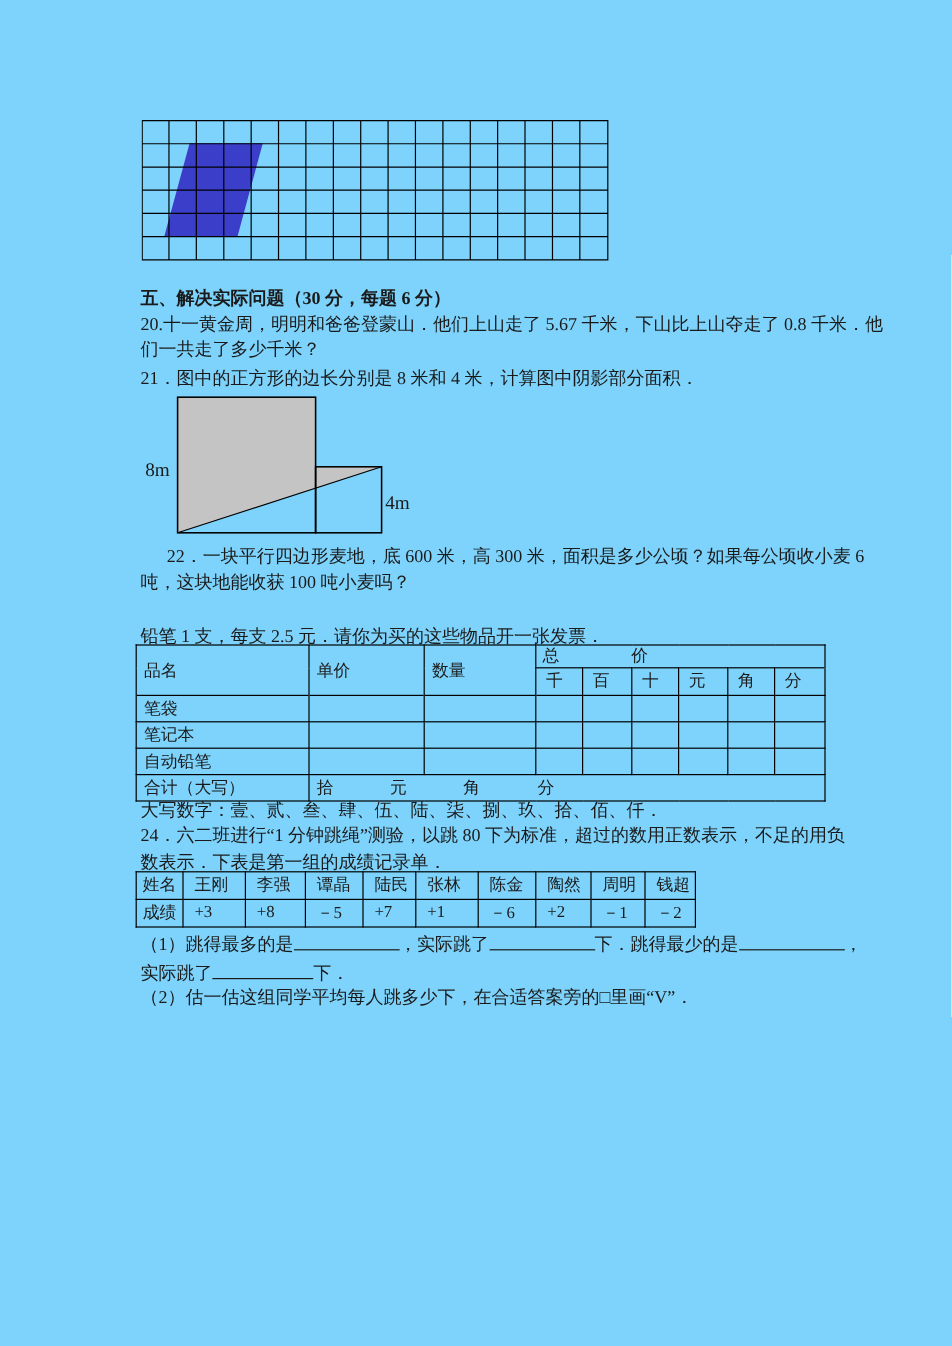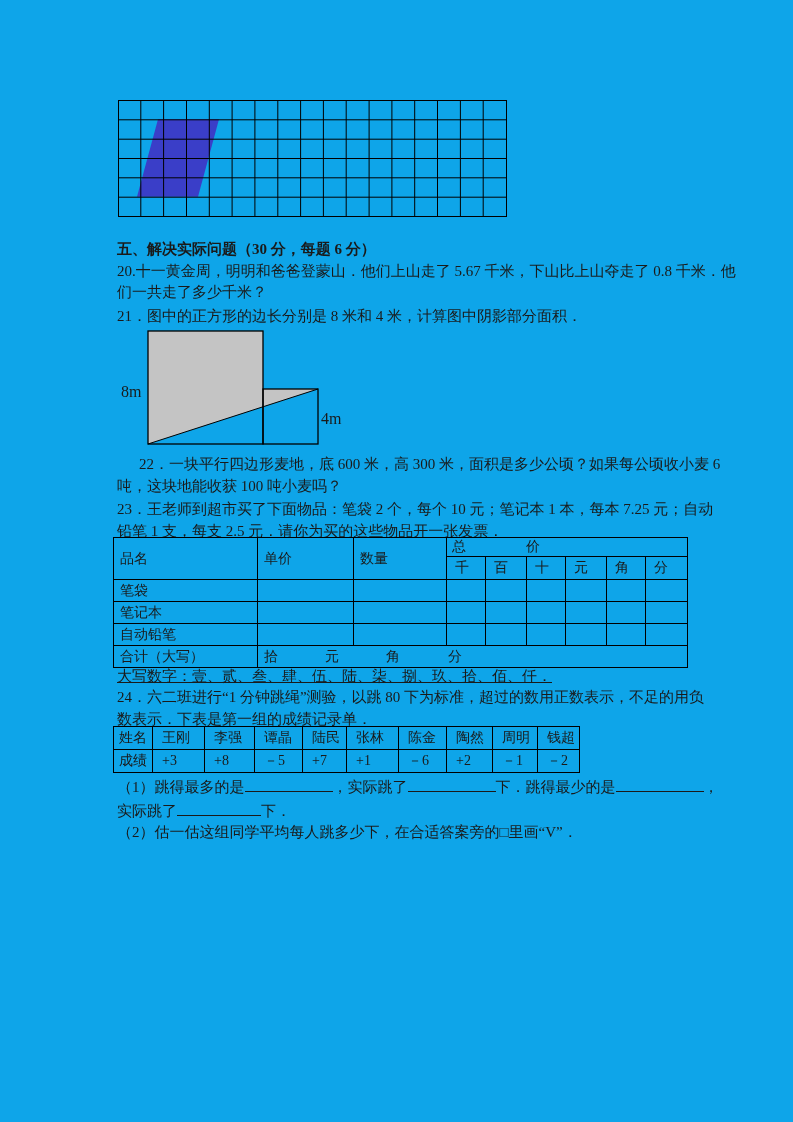--- a/index.html
+++ b/index.html
@@ -1,19 +1,19 @@
 <!DOCTYPE html>
 <html><head>
 <meta charset="utf-8">
 <style>
   html,body{margin:0;padding:0;background:#ffffff;}
   #page{
     position:relative;
     width:793px;height:1122px;
-    background:#0ea5e9;
+    background:#7dd3fc;
     font-family:"Liberation Serif","DejaVu Serif",serif;
     color:#1a1a1a;
     overflow:hidden;
   }
   .line{
     position:absolute;
     white-space:nowrap;
     font-size:15px;
     line-height:19px;
     color:#1a1a1a;
@@ -84,21 +84,20 @@
     <rect x="28" y="6" width="115" height="113" fill="none" stroke="#000" stroke-width="1.3"></rect>
     <rect x="143" y="64" width="55" height="55" fill="none" stroke="#000" stroke-width="1.3"></rect>
     <line x1="28" y1="119" x2="198" y2="64" stroke="#000" stroke-width="1"></line>
     <text x="1" y="72" font-size="16">8m</text>
     <text x="201" y="99" font-size="16">4m</text>
   </svg>
 
   <div class="line" style="left:117px;top:455px;margin-left:22px;">22．一块平行四边形麦地，底 600 米，高 300 米，面积是多少公顷？如果每公顷收小麦 6</div>
   <div class="line" style="left:117px;top:477px;">吨，这块地能收获 100 吨小麦吗？</div>
 
-  <div class="line" style="left:117px;top:500px;">23．王老师到超市买了下面物品：笔袋 2 个，每个 10 元；笔记本 1 本，每本 7.25 元；自动</div>
   <div class="line" style="left:117px;top:522px;">铅笔 1 支，每支 2.5 元．请你为买的这些物品开一张发票．</div>
 
   <table id="invoice-table">
     <colgroup>
       <col style="width:144px">
         <col style="width:96px">
         <col style="width:93px">
       <col style="width:39px">
         <col style="width:41px">
         <col style="width:39px">
@@ -166,21 +165,21 @@
           <span class="u0">拾</span>
           <span class="u1">元</span>
           <span class="u2">角</span>
           <span class="u3">分</span>
         </div>
       </td>
     </tr>
   </tbody>
     </table>
 
-  <div class="line" style="left:117px;top:667px;text-decoration:underline;">大写数字：壹、贰、叁、肆、伍、陆、柒、捌、玖、拾、佰、仟．</div>
+  <div class="line" style="left:117px;top:667px;">大写数字：壹、贰、叁、肆、伍、陆、柒、捌、玖、拾、佰、仟．</div>
 
   <div class="line" style="left:117px;top:688px;">24．六二班进行“1 分钟跳绳”测验，以跳 80 下为标准，超过的数用正数表示，不足的用负</div>
   <div class="line" style="left:117px;top:710px;">数表示．下表是第一组的成绩记录单．</div>
 
   <table id="score-table">
     <colgroup>
       <col style="width:39px">
         <col style="width:52px">
         <col style="width:50px">
         <col style="width:48px">

